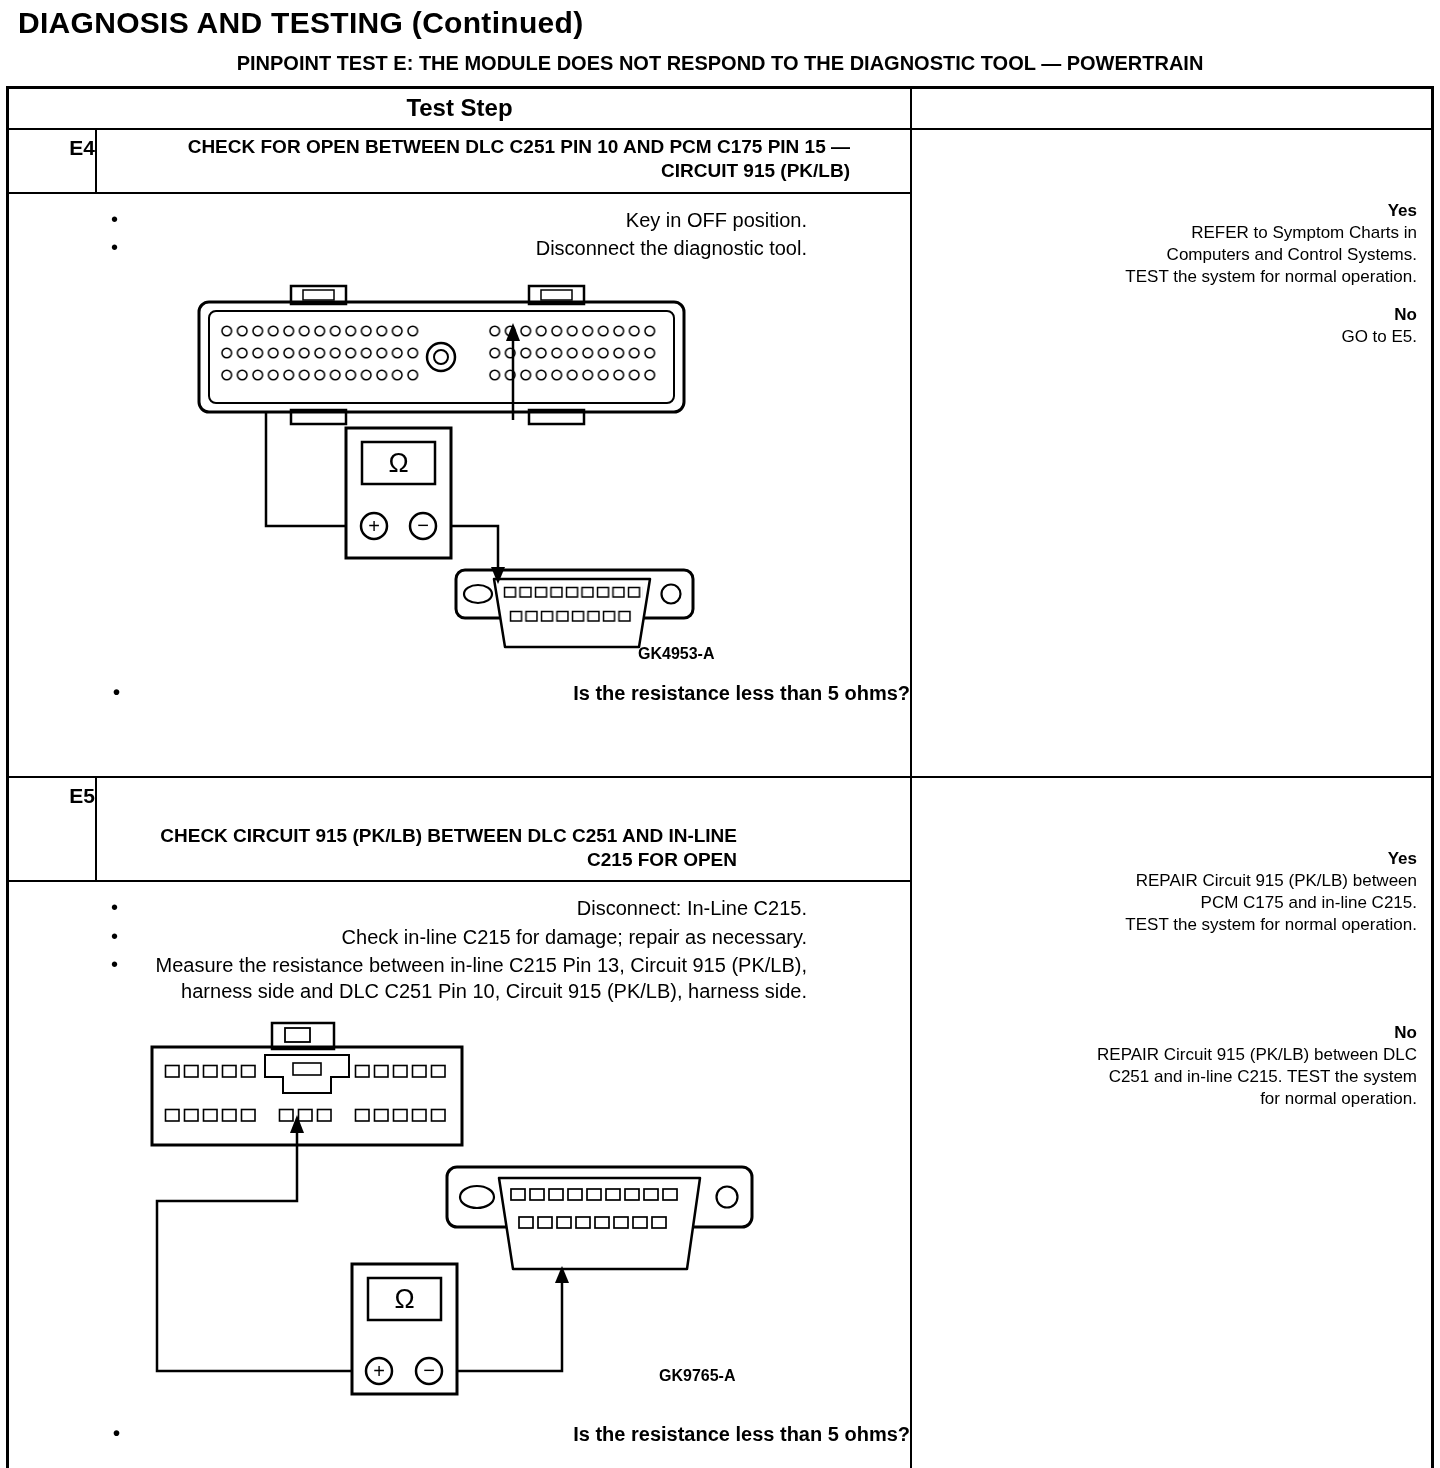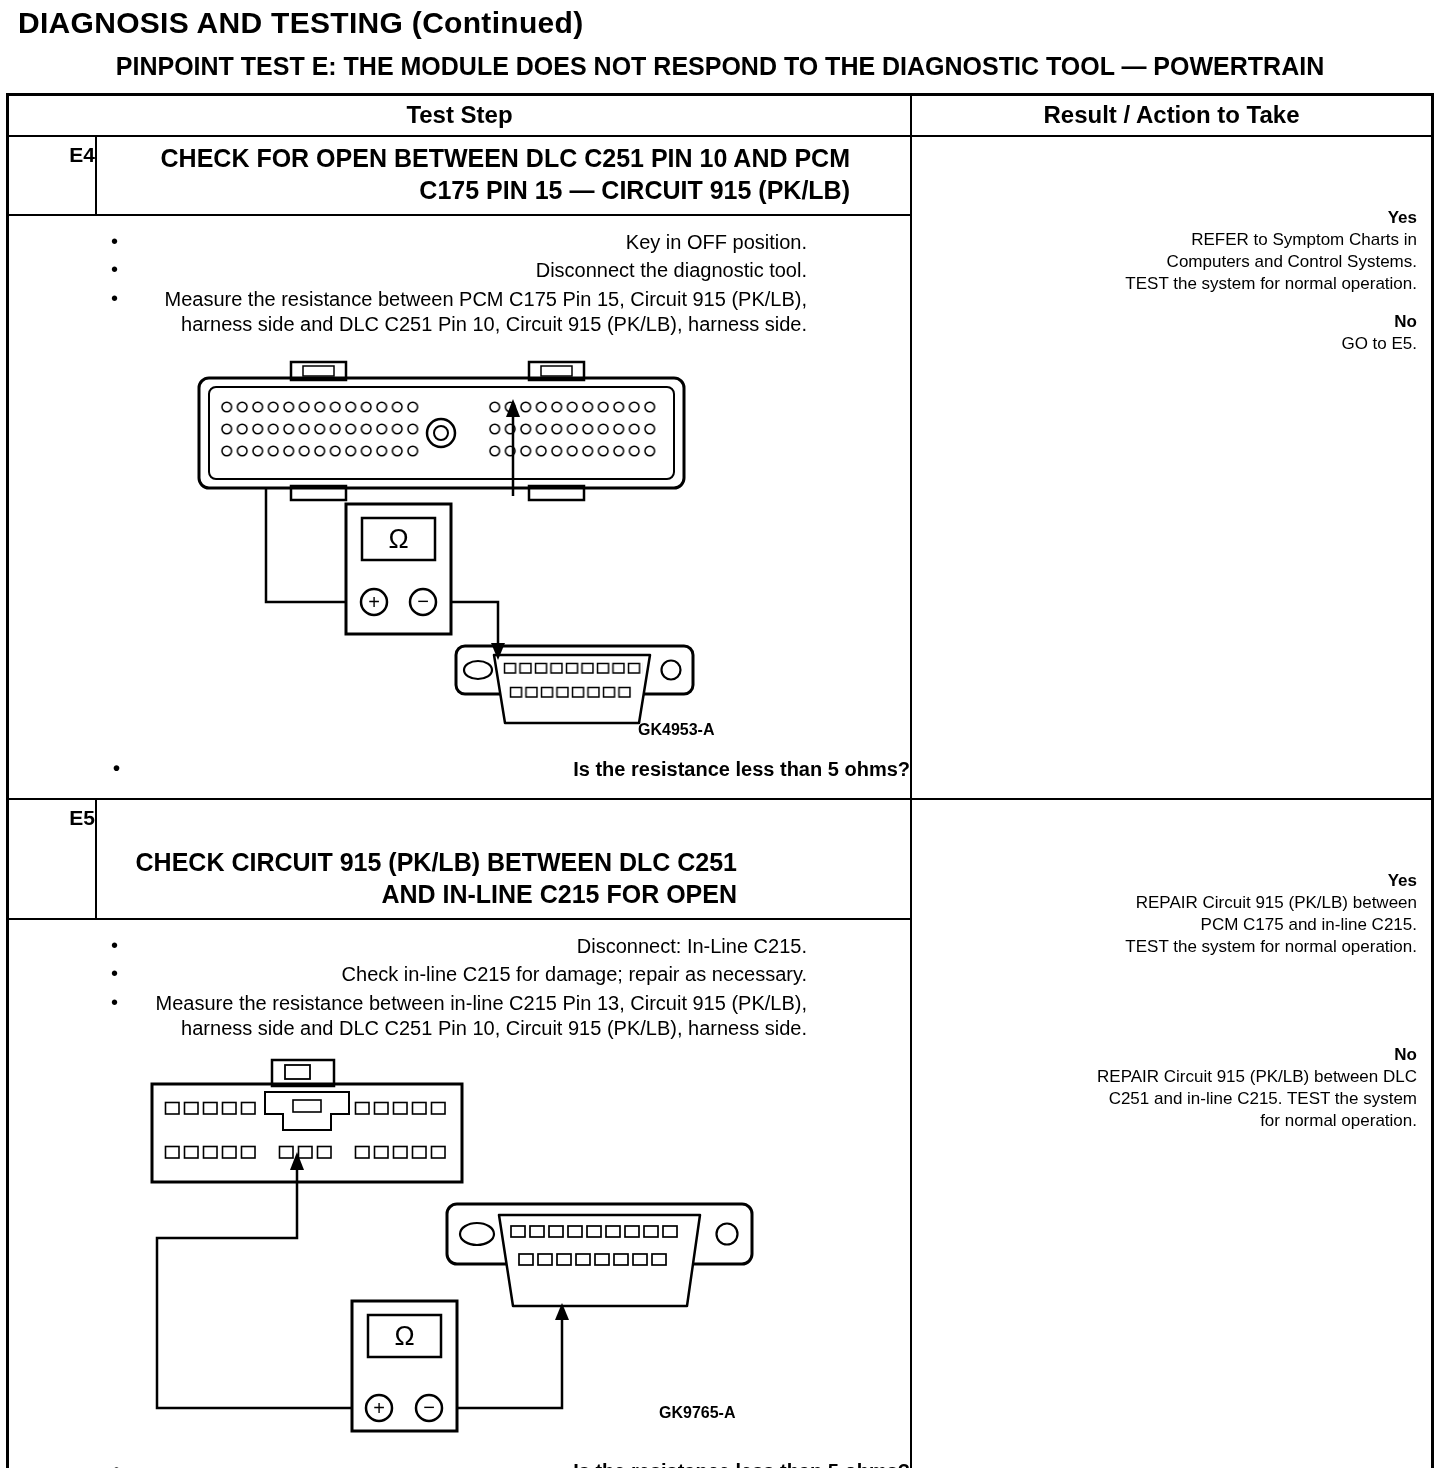--- a/index.html
+++ b/index.html
@@ -4,34 +4,34 @@
 <style>
   * { margin:0; padding:0; box-sizing:border-box; }
   html,body { background:#fff; }
   body {
     width:1440px; min-height:1468px; color:#000;
     font-family:"Liberation Sans", sans-serif; font-size:20px;
   }
   .page { width:1440px; padding:4px 6px 8px 6px; }
 
   .doc-title { font-size:30px; font-weight:bold; margin:2px 0 10px 12px; letter-spacing:0.3px; }
-  .subtitle  { text-align:center; font-weight:bold; font-size:25px; line-height:1.3; margin-bottom:10px; }
+  .subtitle  { text-align:center; font-weight:bold; font-size:20px; line-height:1.3; margin-bottom:10px; }
 
   .pp-table { border:3px solid #000; }
   .thead { display:grid; grid-template-columns:903px 1fr; border-bottom:2px solid #000; }
   .thead > div { text-align:center; font-weight:bold; font-size:24px; padding:5px 0 6px 0; }
   .th-left { border-right:2px solid #000; }
 
   .step-row { display:grid; grid-template-columns:903px 1fr; border-bottom:2px solid #000;text-align:right; }
   .step-row:last-child { border-bottom:none; }
   .step-left { border-right:2px solid #000; }
 
   .step-header { display:grid; grid-template-columns:88px 1fr; border-bottom:2px solid #000; }
   .step-id { font-weight:bold; font-size:21px; padding:6px 0 0 30px; border-right:2px solid #000; }
-  .step-title { font-weight:bold; font-size:25px; line-height:1.28; padding:5px 60px 8px 14px; max-width:860px; }
+  .step-title { font-weight:bold; font-size:19px; line-height:1.28; padding:5px 60px 8px 14px; max-width:860px; }
 
   .step-content { padding:12px 0 10px 0; }
   ul.bullets { list-style:none; margin:2px 0 4px 98px; }
   ul.bullets li { position:relative; padding-left:40px; margin-bottom:3px; line-height:1.28; max-width:700px; }
   ul.bullets li::before { content:"\2022"; position:absolute; left:4px; top:-1px; }
 
   .diagram { display:block; }
   .diagram-e4 { margin:16px 0 6px 182px; }
   .diagram-e5 { margin:14px 0 6px 138px; }
   svg text { font-family:"Liberation Sans", sans-serif; fill:#000; stroke:none; }
@@ -55,34 +55,32 @@
   <div class="doc-title">DIAGNOSIS AND TESTING (Continued)</div>
 
   <div class="subtitle">
     <div>PINPOINT TEST E: THE MODULE DOES NOT RESPOND TO THE DIAGNOSTIC TOOL — POWERTRAIN</div>
   </div>
 
   <div class="pp-table">
 
     <div class="thead">
       <div class="th-left">Test Step</div>
-      <div class="th-right">Result / Action to Take</div>
     </div>
 
     <div class="step-row">
       <div class="step-left">
         <div class="step-header">
           <div class="step-id">E4</div>
           <div class="step-title">CHECK FOR OPEN BETWEEN DLC C251 PIN 10 AND PCM C175 PIN 15 — CIRCUIT 915 (PK/LB)</div>
         </div>
         <div class="step-content content-e4">
           <ul class="bullets">
             <li>Key in OFF position.</li>
             <li>Disconnect the diagnostic tool.</li>
-            <li>Measure the resistance between PCM C175 Pin 15, Circuit 915 (PK/LB), harness side and DLC C251 Pin 10, Circuit 915 (PK/LB), harness side.</li>
           </ul>
 
           <svg class="diagram diagram-e4" width="560" height="392" viewBox="0 0 560 392">
             <defs>
               <pattern id="pinsL" x="28" y="46" width="15.5" height="22" patternUnits="userSpaceOnUse">
                 <circle cx="7.75" cy="7" r="4.8" fill="#fff" stroke="#000" stroke-width="1.5"></circle>
               </pattern>
               <pattern id="pinsR" x="296" y="46" width="15.5" height="22" patternUnits="userSpaceOnUse">
                 <circle cx="7.75" cy="7" r="4.8" fill="#fff" stroke="#000" stroke-width="1.5"></circle>
               </pattern>

